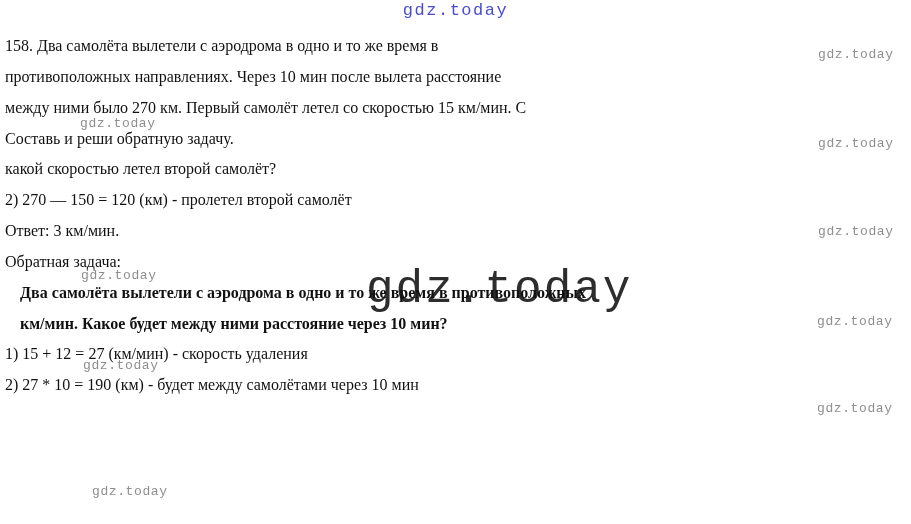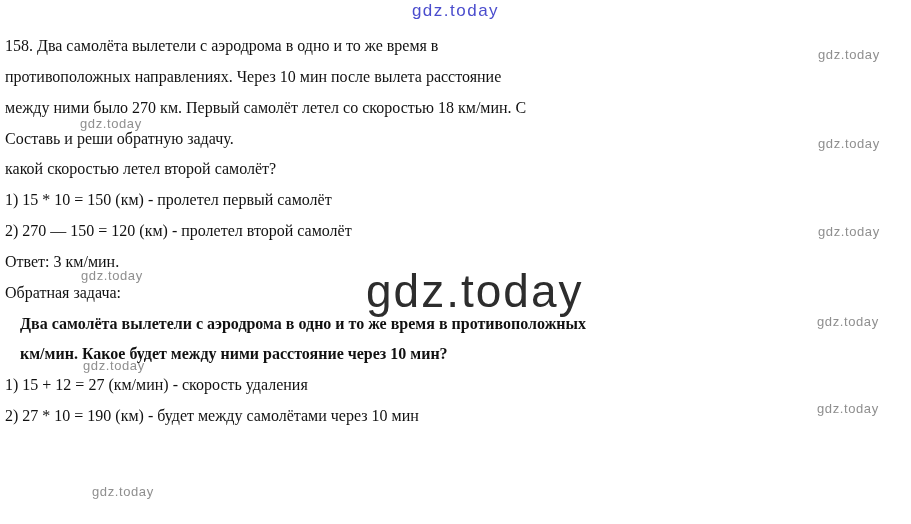--- a/index.html
+++ b/index.html
@@ -21,21 +21,21 @@
     width: 906px;
     color: #111111;
     font-size: 16px;
     line-height: 30.85px;
     white-space: nowrap;
   }
   .doc .line { height: 30.85px; }
   .doc .bold { font-weight: bold; margin-left: 15px; }
   .wm {
     position: absolute;
-    font-family: Liberation Sans, sans-serif;
+    font-family: Liberation Mono, monospace;
     pointer-events: none;
   }
   .wm-top {
     top: 1px;
     left: 50%;
     transform: translateX(-50%);
     font-size: 17px;
     letter-spacing: 1.5px;
     color: #4a4ccd;
   }
@@ -65,24 +65,23 @@
 <div class="wm wm-small" style="left:92px;  top:484px;">gdz.today</div>
 <div class="wm wm-small" style="left:818px; top:47px;">gdz.today</div>
 <div class="wm wm-small" style="left:818px; top:136px;">gdz.today</div>
 <div class="wm wm-small" style="left:818px; top:224px;">gdz.today</div>
 <div class="wm wm-small" style="left:817px; top:314px;">gdz.today</div>
 <div class="wm wm-small" style="left:817px; top:401px;">gdz.today</div>
 
 <div class="doc">
   <div class="line">158. Два самолёта вылетели с аэродрома в одно и то же время в</div>
   <div class="line">противоположных направлениях. Через 10 мин после вылета расстояние</div>
-  <div class="line">между ними было 270 км. Первый самолёт летел со скоростью 18 км/мин. С</div>
+  <div class="line">между ними было 270 км. Первый самолёт летел со скоростью 15 км/мин. С</div>
   <div class="line">Составь и реши обратную задачу.</div>
   <div class="line">какой скоростью летел второй самолёт?</div>
-  <div class="line">1) 15 * 10 = 150 (км) - пролетел первый самолёт</div>
   <div class="line">2) 270 — 150 = 120 (км) - пролетел второй самолёт</div>
   <div class="line">Ответ: 3 км/мин.</div>
   <div class="line">Обратная задача:</div>
   <div class="line bold">Два самолёта вылетели с аэродрома в одно и то же время в противоположных</div>
   <div class="line bold">км/мин. Какое будет между ними расстояние через 10 мин?</div>
   <div class="line">1) 15 + 12 = 27 (км/мин) - скорость удаления</div>
   <div class="line">2) 27 * 10 = 190 (км) - будет между самолётами через 10 мин</div>
 </div>
 
 </body></html>

